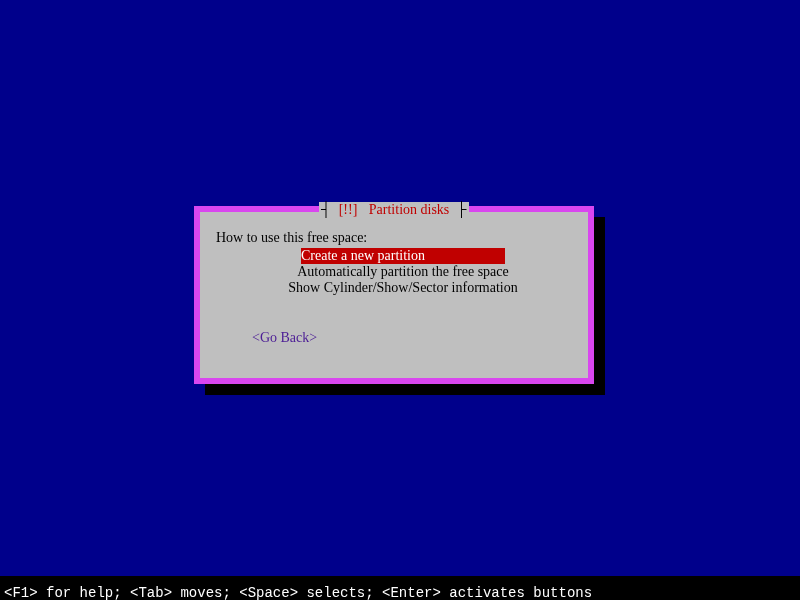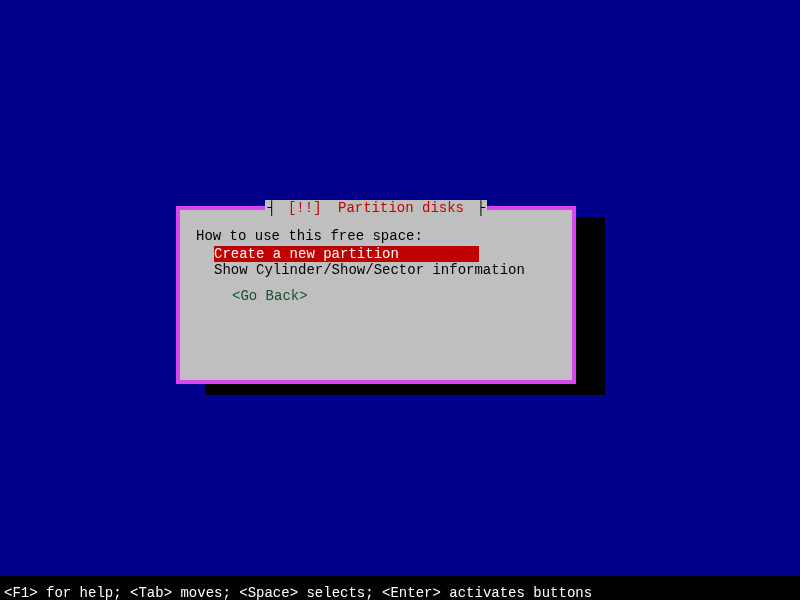--- a/index.html
+++ b/index.html
@@ -19,26 +19,27 @@
     .shadow {
       position: absolute;
       left: 205px;
       top: 217px;
       width: 400px;
       height: 178px;
       background: #000;
     }
     .dialog {
       position: absolute;
-      left: 176px;
+      left: 194px;
       top: 206px;
       width: 400px;
       height: 178px;
       background: #bfbfbf;
-      border: 4px solid #d946ef;
+      border: 6px solid #d946ef;
+      font-family: Liberation Serif, serif;
     }
     .title-container {
       position: absolute;
       top: -10px;
       left: 0;
       width: 100%;
       text-align: center;
     }
     .title-bracket {
       color: #000;
@@ -52,36 +53,37 @@
     }
     .content {
       padding: 18px 16px 0 16px;
     }
     .prompt {
       color: #000;
       margin-bottom: 2px;
     }
     .options {
       margin-left: 18px;
-      margin-bottom: 10px;
+      margin-bottom: 34px;
+      text-align: center;
     }
     .option {
       color: #000;
       line-height: 16px;
       white-space: pre;
     }
     .option.selected {
       background: #c00000;
       color: #fff;
       display: inline-block;
       padding-right: 80px;
     }
     .go-back {
       margin-left: 36px;
-      color: #14532d;
+      color: #4c1d95;
     }
     .status-bar {
       position: absolute;
       bottom: 0;
       left: 0;
       width: 100%;
       height: 24px;
       background: #000;
       color: #fff;
       padding: 9px 4px;
@@ -94,19 +96,20 @@
 <div class="shadow"></div>
 
 <div class="dialog">
   <div class="title-container">
     <span class="title-bracket">┤ </span><span class="title-text">[!!]</span><span class="title-text"> </span><span class="title-text">Partition disks</span><span class="title-bracket"> ├</span>
   </div>
   <div class="content">
     <div class="prompt">How to use this free space:</div>
     <div class="options">
       <div class="option selected">Create a new partition</div>
+      <div class="option">Automatically partition the free space</div>
       <div class="option">Show Cylinder/Show/Sector information</div>
     </div>
     <div class="go-back">&lt;Go Back&gt;</div>
   </div>
 </div>
 
 <div class="status-bar">&lt;F1&gt; for help; &lt;Tab&gt; moves; &lt;Space&gt; selects; &lt;Enter&gt; activates buttons</div>
 
 </body></html>

